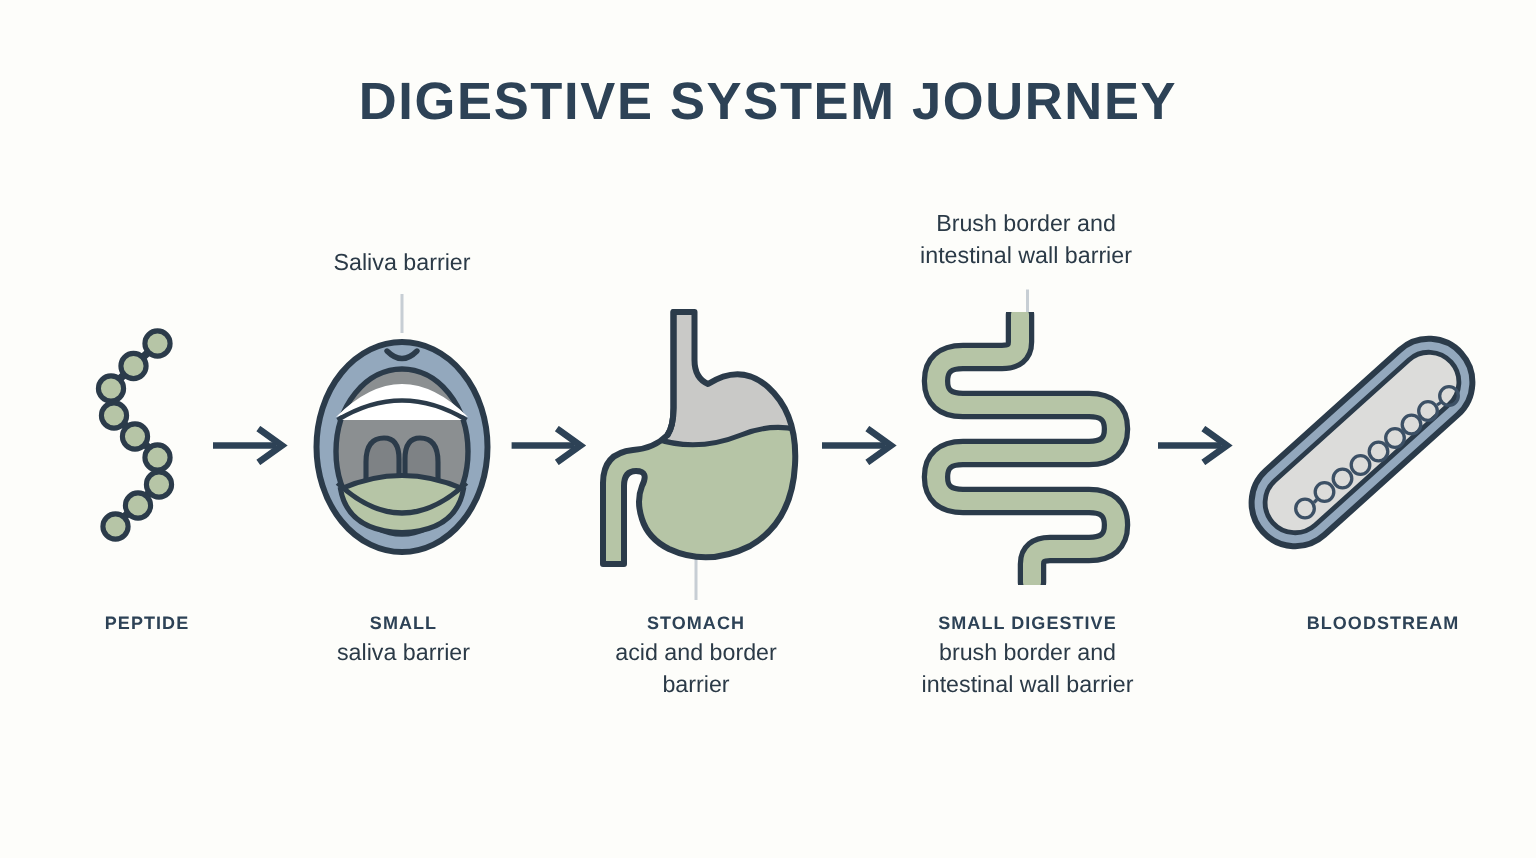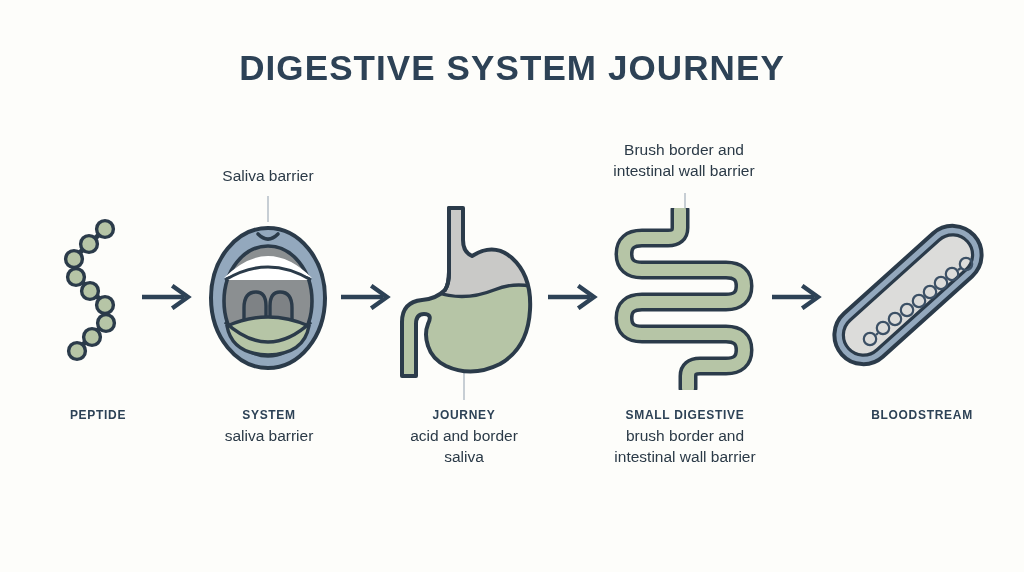--- a/index.html
+++ b/index.html
@@ -250,28 +250,28 @@
       <line x1="2" y1="13" x2="40" y2="13" stroke="#2d4256" stroke-width="4.4" stroke-linecap="square"></line>
       <polyline points="32,3 46,13 32,23" fill="none" stroke="#2d4256" stroke-width="4.4" stroke-linecap="square" stroke-linejoin="miter"></polyline>
     </svg>
   </div>
 
   <div class="stage-label label-peptide">
     <div class="stage-name">PEPTIDE</div>
   </div>
 
   <div class="stage-label label-mouth">
-    <div class="stage-name">SYSTEM</div>
+    <div class="stage-name">SMALL</div>
     <div class="stage-sub">saliva barrier</div>
   </div>
 
   <div class="stage-label label-stomach">
-    <div class="stage-name">JOURNEY</div>
+    <div class="stage-name">STOMACH</div>
     <div class="stage-sub">acid and border</div>
-    <div class="stage-sub" style="margin-top:0">saliva</div>
+    <div class="stage-sub" style="margin-top:0">barrier</div>
   </div>
 
   <div class="stage-label label-intestine">
     <div class="stage-name">SMALL DIGESTIVE</div>
     <div class="stage-sub">brush border and</div>
     <div class="stage-sub" style="margin-top:0">intestinal wall barrier</div>
   </div>
 
   <div class="stage-label label-blood">
     <div class="stage-name">BLOODSTREAM</div>

